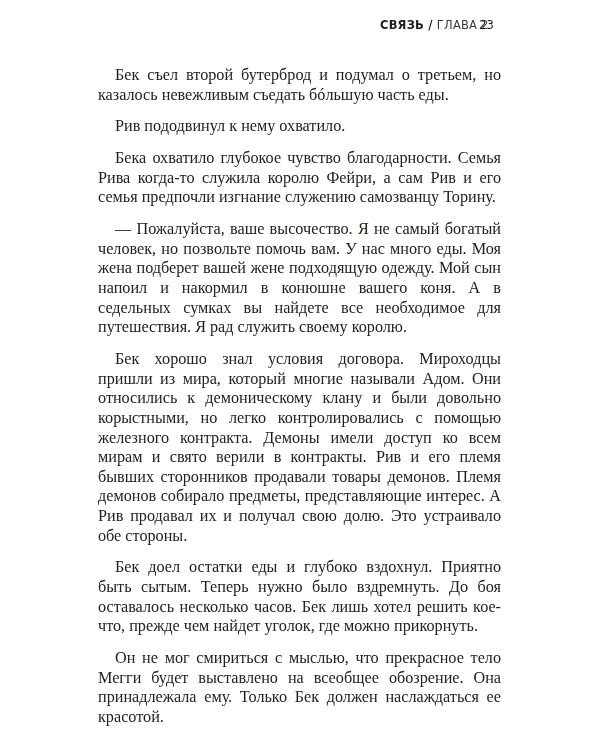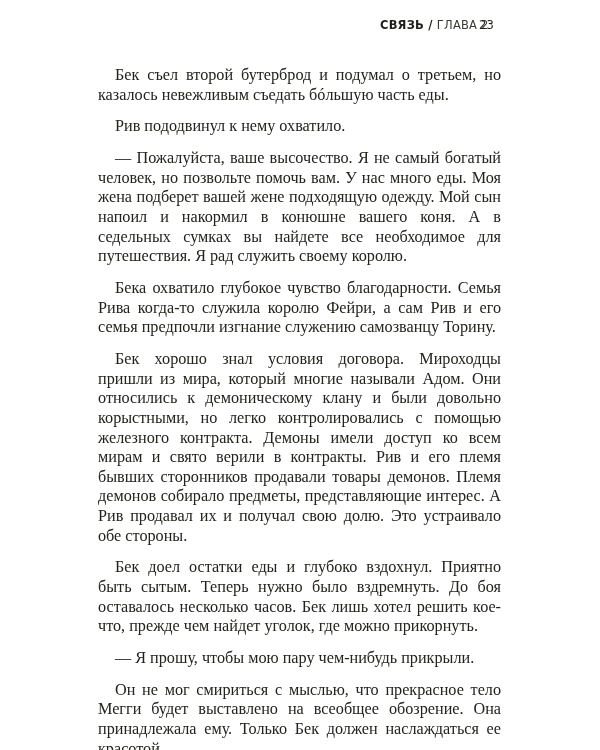--- a/index.html
+++ b/index.html
@@ -65,20 +65,19 @@
 <body>
 
 <div class="running-head">
   <span class="book"><span>СВЯЗЬ</span> <span class="sep">/</span> <span class="chapter">ГЛАВА 2</span></span>
   <span class="page-num">23</span>
 </div>
 
 <div class="text-block">
   <p>Бек съел второй бутерброд и подумал о третьем, но казалось невежливым съедать бóльшую часть еды.</p>
   <p>Рив пододвинул к нему охватило.</p>
+  <p>Бека охватило глубокое чувство благодарности. Семья Рива когда-то служила королю Фейри, а сам Рив и его семья предпочли изгнание служению самозванцу Торину.</p>
   <p>— Пожалуйста, ваше высочество. Я не самый богатый человек, но позвольте помочь вам. У нас много еды. Моя жена подберет вашей жене подходящую одежду. Мой сын напоил и накормил в конюшне вашего коня. А в седельных сумках вы найдете все необходимое для путешествия. Я рад служить своему королю.</p>
-  <p>Бека охватило глубокое чувство благодарности. Семья Рива когда-то служила королю Фейри, а сам Рив и его семья предпочли изгнание служению самозванцу Торину.</p>
   <p>Бек хорошо знал условия договора. Мироходцы пришли из мира, который многие называли Адом. Они относились к демоническому клану и были довольно корыстными, но легко контролировались с помощью железного контракта. Демоны имели доступ ко всем мирам и свято верили в контракты. Рив и его племя бывших сторонников продавали товары демонов. Племя демонов собирало предметы, представляющие интерес. А Рив продавал их и получал свою долю. Это устраивало обе стороны.</p>
   <p>Бек доел остатки еды и глубоко вздохнул. Приятно быть сытым. Теперь нужно было вздремнуть. До боя оставалось несколько часов. Бек лишь хотел решить кое-что, прежде чем найдет уголок, где можно прикорнуть.</p>
-  <p>— Я прошу, чтобы мою пару чем-нибудь прикрыли.</p>
   <p>Он не мог смириться с мыслью, что прекрасное тело Мегги будет выставлено на всеобщее обозрение. Она принадлежала ему. Только Бек должен наслаждаться ее красотой.</p>
 
 </div>
 
 </body></html>

